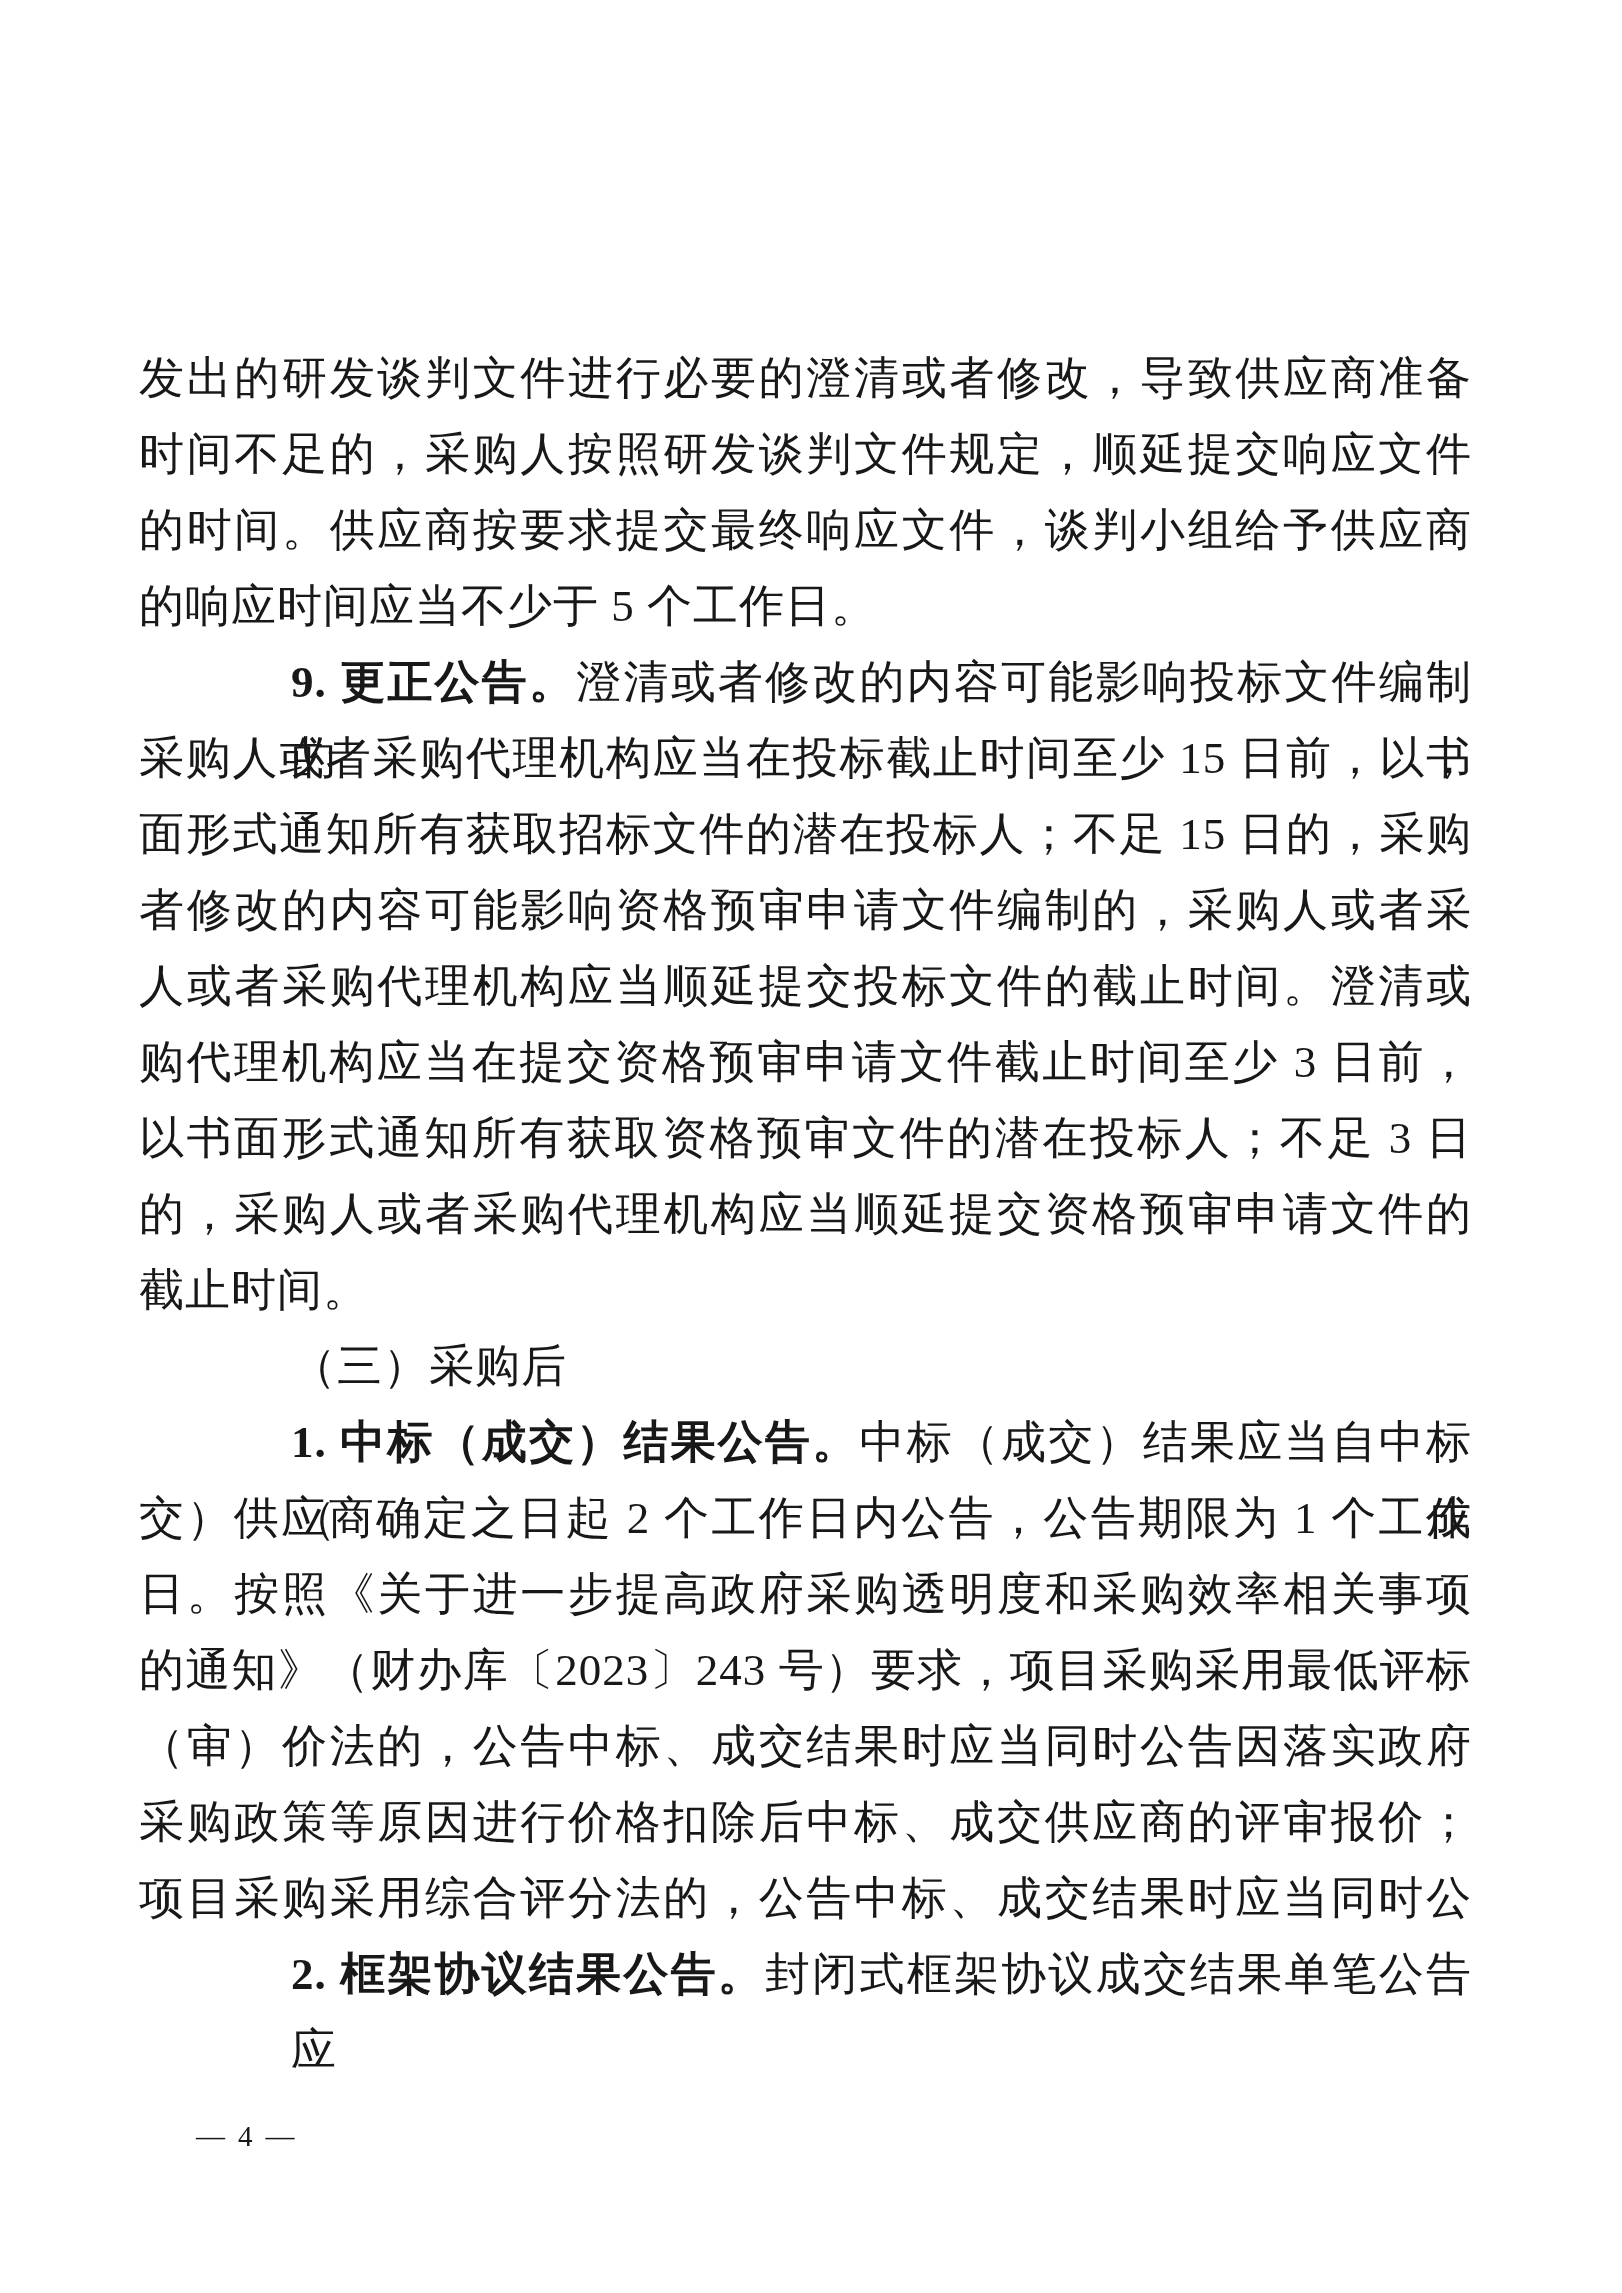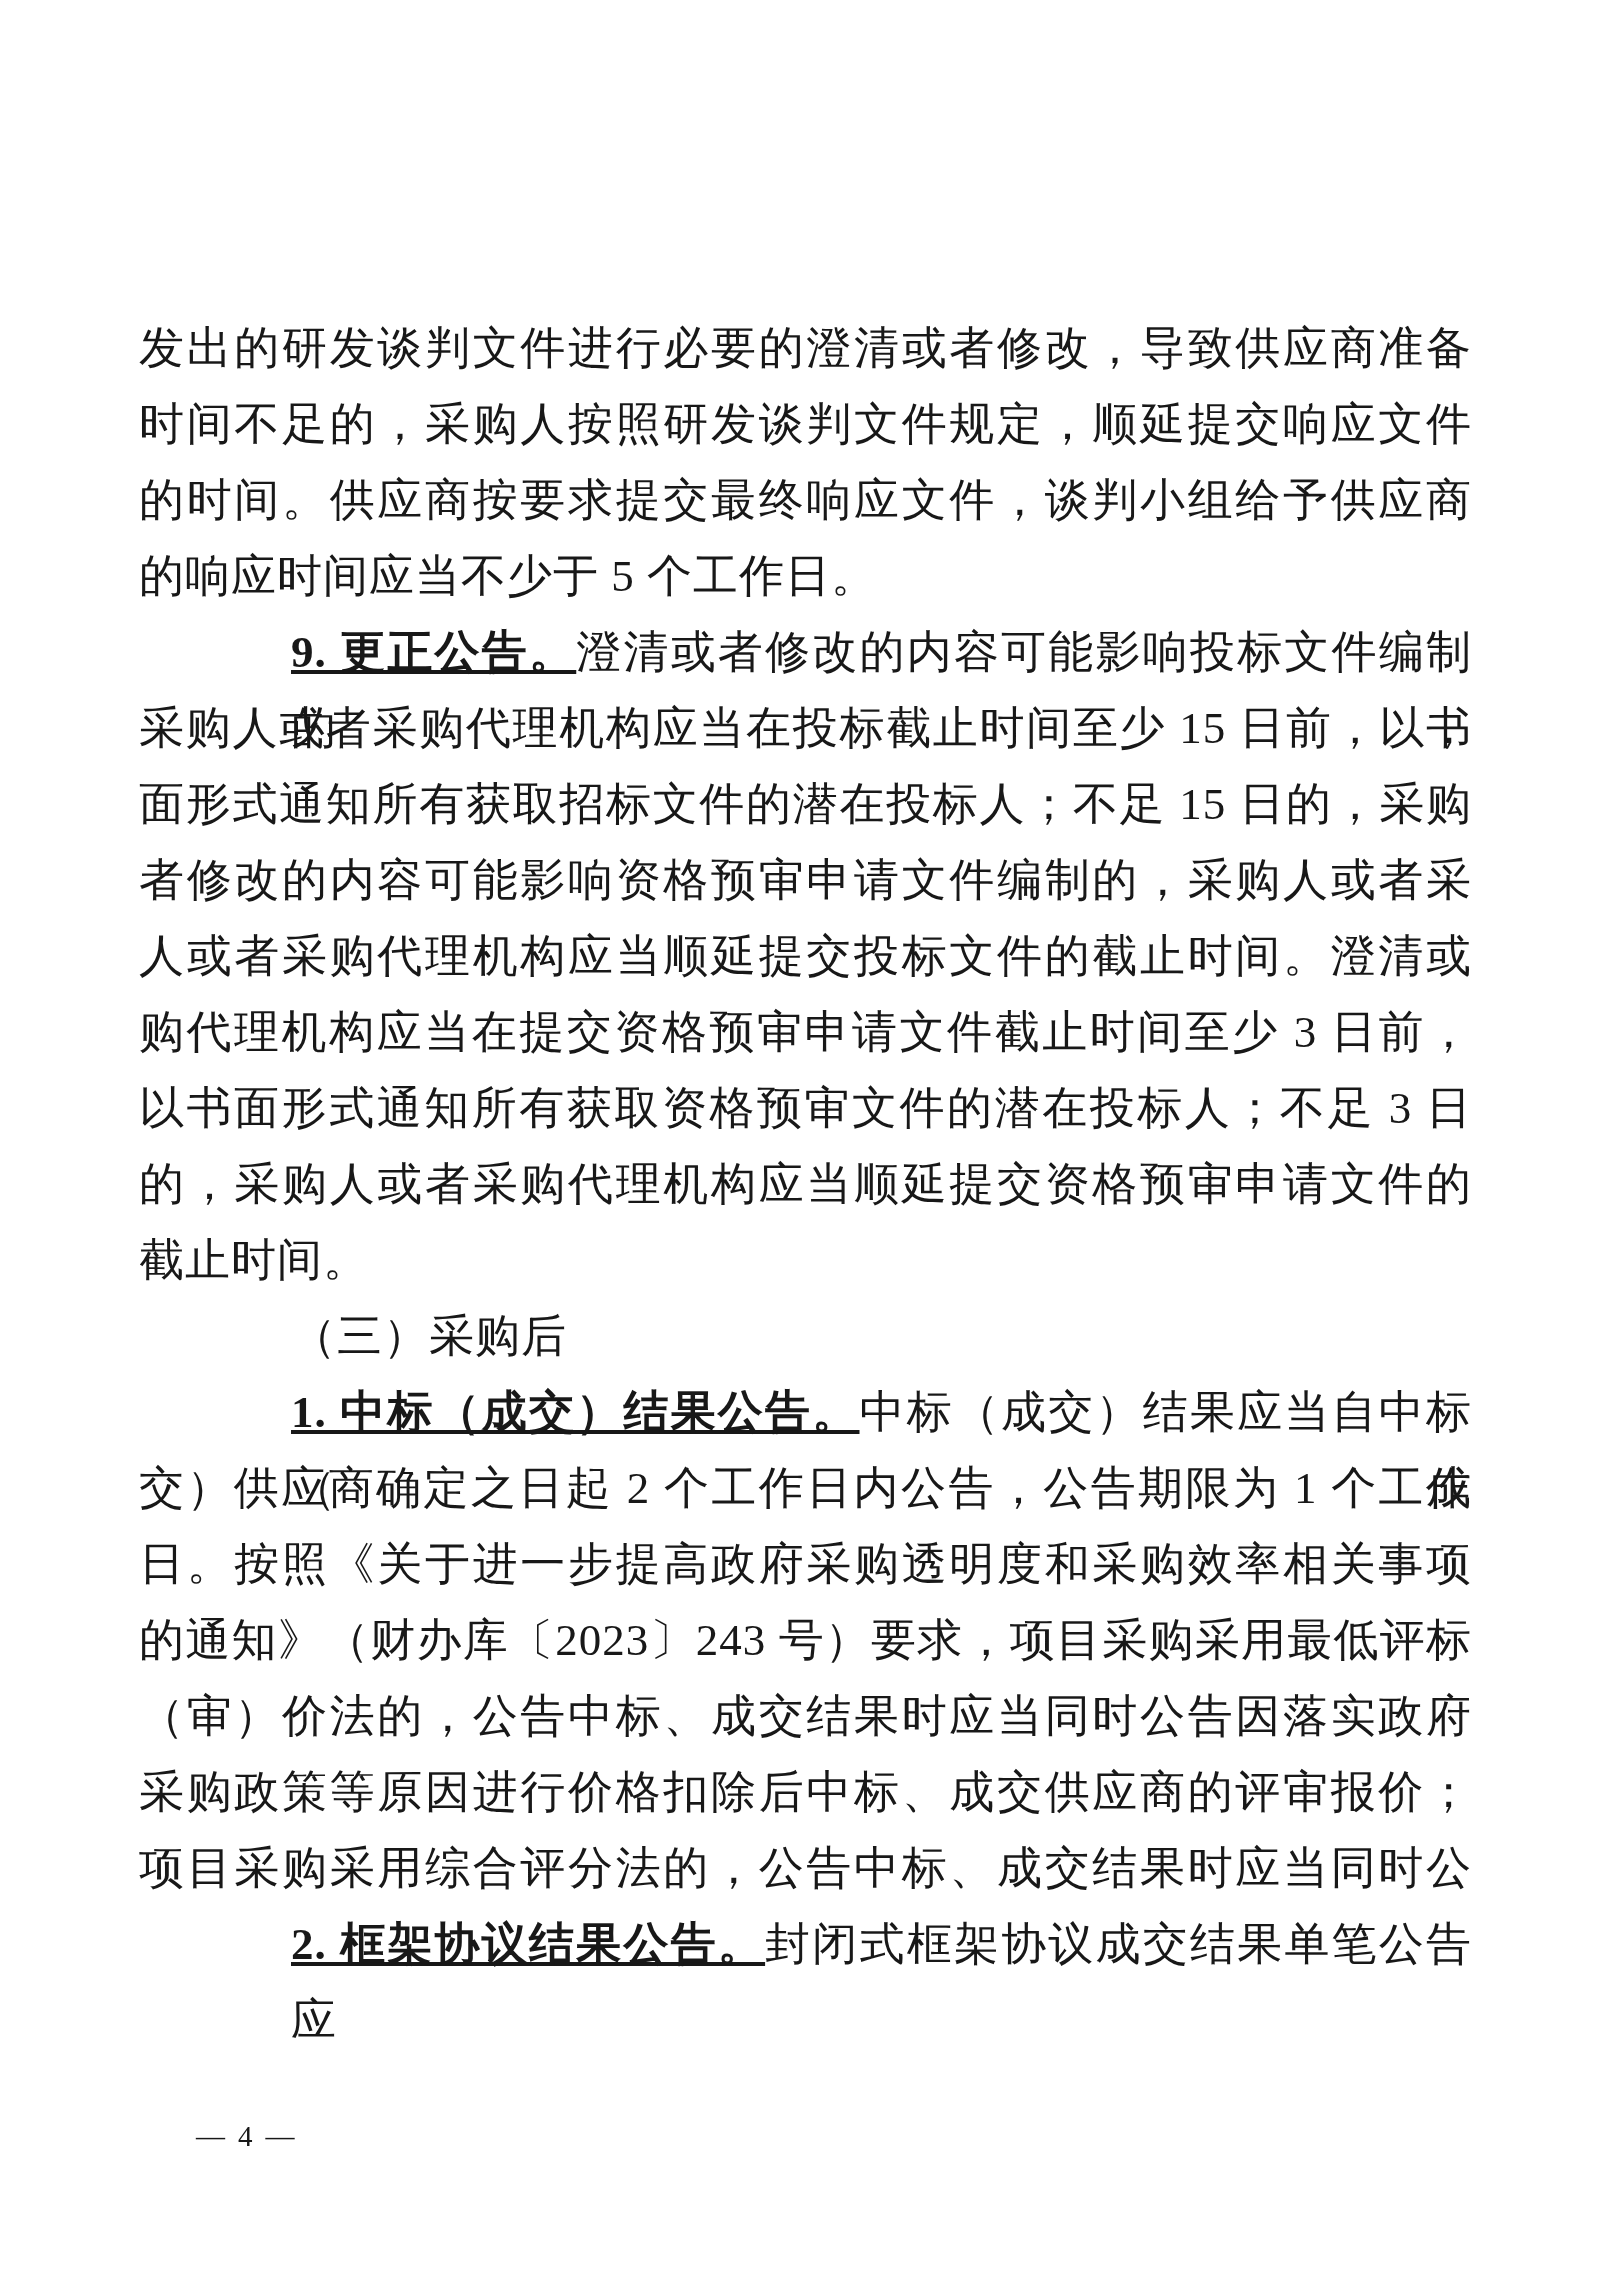--- a/index.html
+++ b/index.html
@@ -8,38 +8,38 @@
     width: 1622px;
     height: 2294px;
     background: #ffffff;
     font-family: "Liberation Serif", "DejaVu Serif", serif;
     color: #181818;
     overflow: hidden;
   }
   .textblock {
     position: absolute;
     left: 139px;
-    top: 310px;
+    top: 340px;
     width: 1333px;
   }
   .para { margin: 0; padding: 0; }
   .line {
     height: 76px;
     line-height: 76px;
     font-size: 45px;
     text-align: left;
     text-justify: inter-character;
     letter-spacing: 1px;
   }
   .line.fill {
     text-align: justify;
     text-align-last: justify;
   }
   .line.indent { padding-left: 152px; }
-  .run-bold { font-weight: 700; text-decoration: underline; }
+  .run-bold { font-weight: 700; }
   .run-normal { font-weight: 400; }
   .footer {
     position: absolute;
     left: 196px;
     top: 2115px;
     font-size: 29px;
     line-height: 43px;
     letter-spacing: 2.9px;
     color: #181818;
   }

